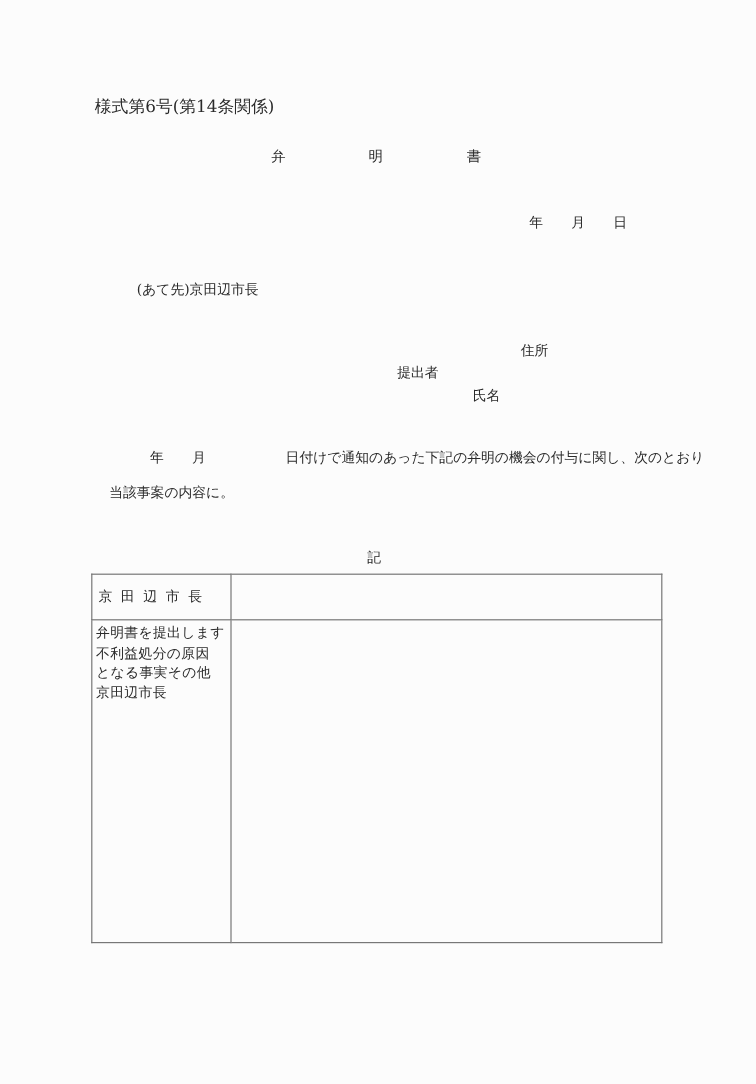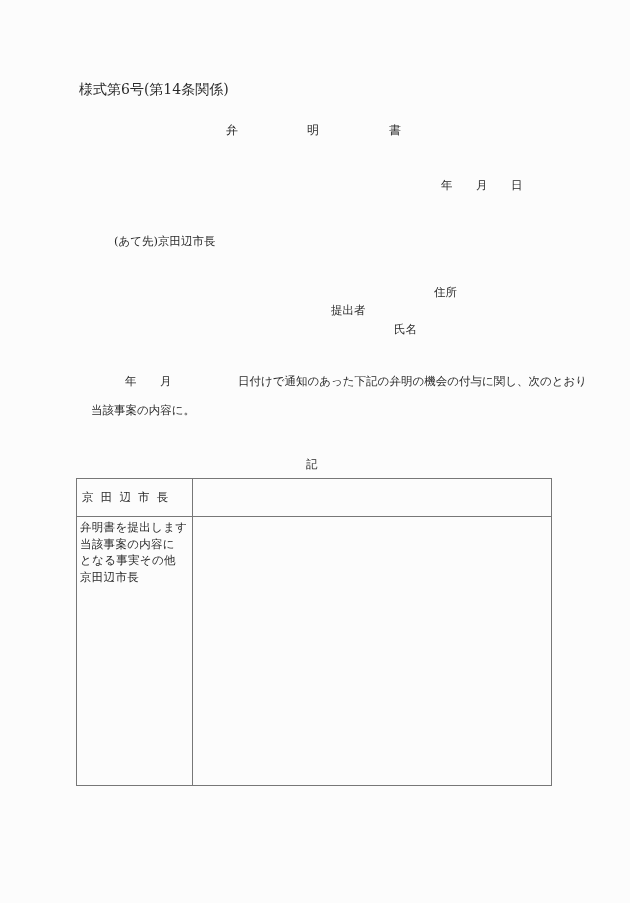--- a/index.html
+++ b/index.html
@@ -89,20 +89,20 @@
 
 <table class="record">
   <tbody>
       <tr class="row1">
     <td class="label-cell">京田辺市長</td>
     <td></td>
   </tr>
   <tr class="row2">
     <td class="label-cell">
       <span class="line">弁明書を提出します</span>
-      <span class="line">当該事案の内容に</span>
+      <span class="line">不利益処分の原因</span>
       <span class="line">となる事実その他</span>
       <span class="line">京田辺市長</span>
     </td>
     <td></td>
   </tr>
 </tbody>
   </table>
 
 </body></html>

